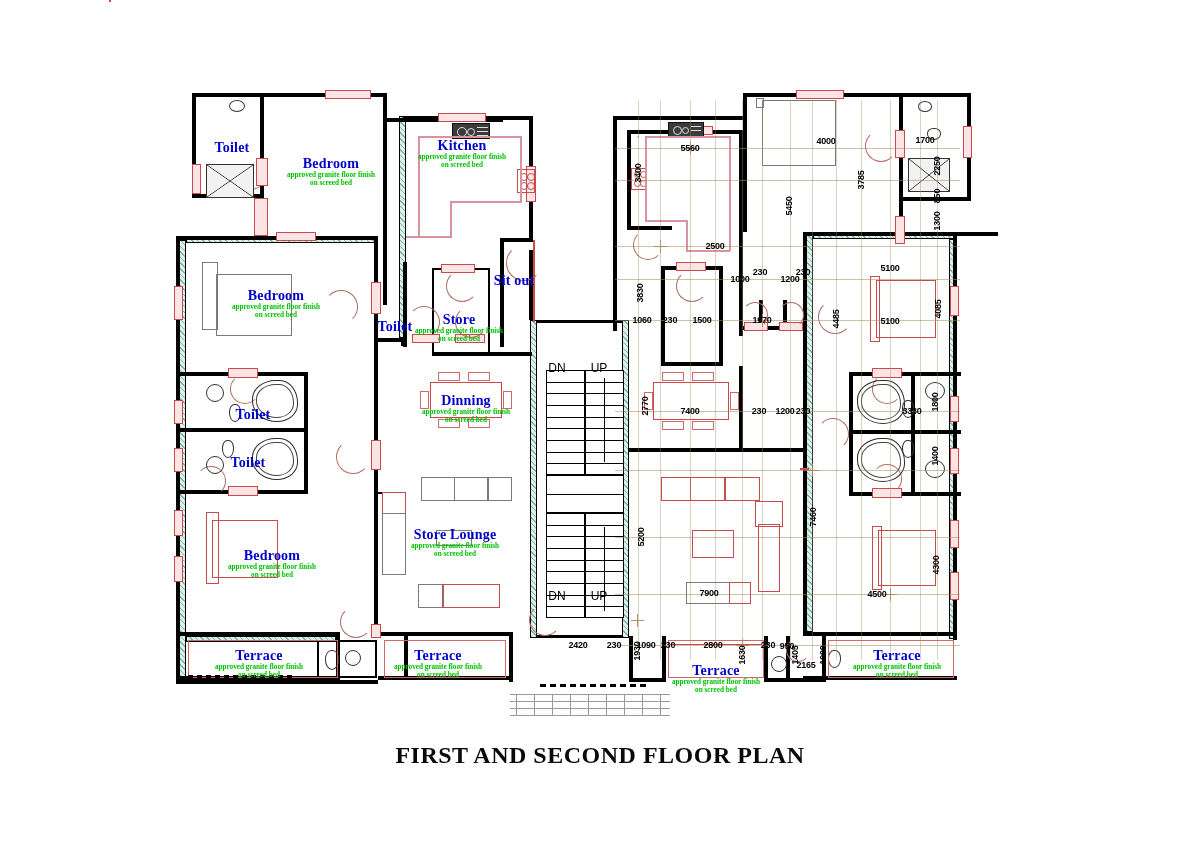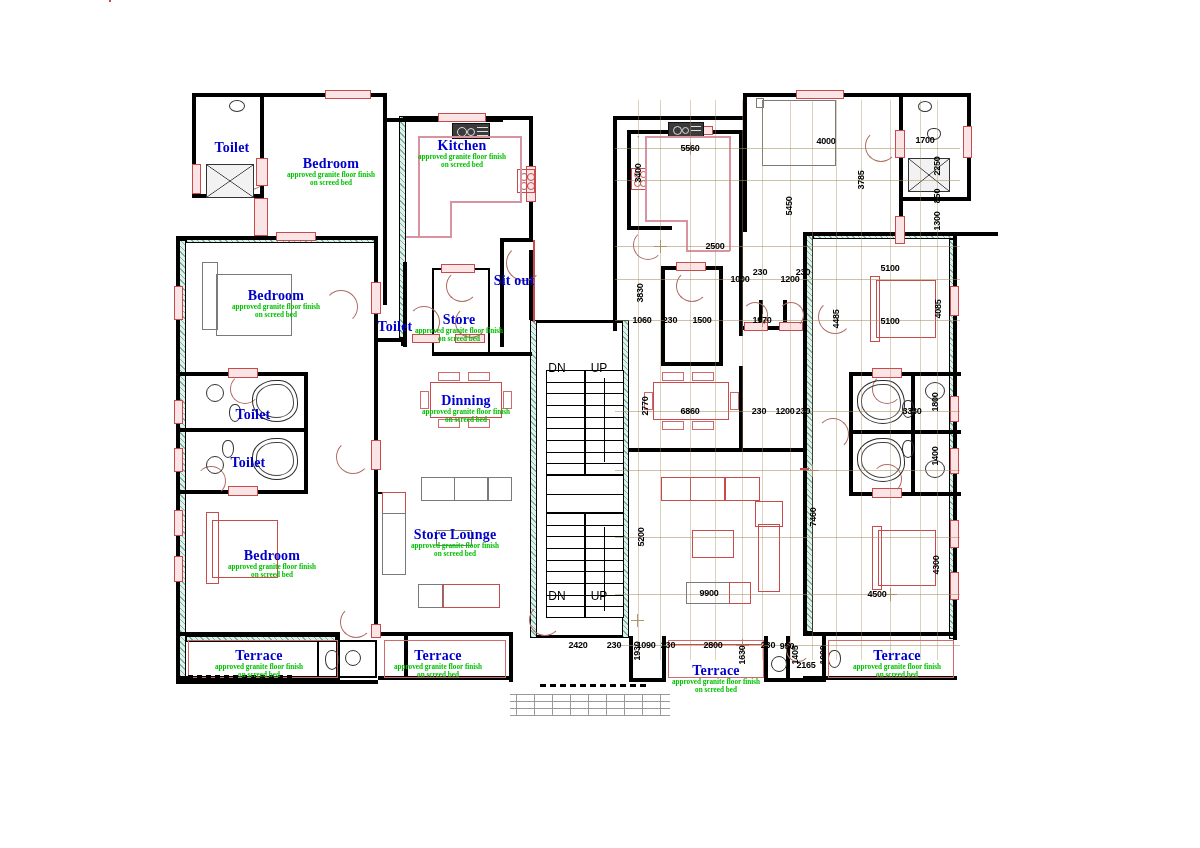--- a/index.html
+++ b/index.html
@@ -583,32 +583,32 @@
       <div class="dim" style="left: 740px; top: 279px;">1000</div>
       <div class="dim" style="left: 760px; top: 272px;">230</div>
       <div class="dim" style="left: 790px; top: 279px;">1200</div>
       <div class="dim" style="left: 803px; top: 272px;">230</div>
       <div class="dim" style="left: 762px; top: 320px;">1970</div>
       <div class="dim v" style="left: 836px; top: 319px;">4485</div>
       <div class="dim" style="left: 890px; top: 268px;">5100</div>
       <div class="dim" style="left: 890px; top: 321px;">5100</div>
       <div class="dim v" style="left: 938px; top: 309px;">4085</div>
       <div class="dim v" style="left: 645px; top: 406px;">2770</div>
-      <div class="dim" style="left: 690px; top: 411px;">6860</div>
+      <div class="dim" style="left: 690px; top: 411px;">7400</div>
       <div class="dim" style="left: 759px; top: 411px;">230</div>
       <div class="dim" style="left: 785px; top: 411px;">1200</div>
       <div class="dim" style="left: 803px; top: 411px;">230</div>
       <div class="dim" style="left: 912px; top: 411px;">3330</div>
       <div class="dim v" style="left: 935px; top: 402px;">1800</div>
       <div class="dim v" style="left: 935px; top: 456px;">1400</div>
       <div class="dim v" style="left: 641px; top: 537px;">5200</div>
       <div class="dim v" style="left: 813px; top: 517px;">7460</div>
       <div class="dim v" style="left: 936px; top: 565px;">4300</div>
       <div class="dim" style="left: 877px; top: 594px;">4500</div>
-      <div class="dim" style="left: 709px; top: 593px;">9900</div>
+      <div class="dim" style="left: 709px; top: 593px;">7900</div>
       <div class="dim" style="left: 578px; top: 645px;">2420</div>
       <div class="dim" style="left: 614px; top: 645px;">230</div>
       <div class="dim v" style="left: 637px; top: 651px;">1930</div>
       <div class="dim" style="left: 646px; top: 645px;">1090</div>
       <div class="dim" style="left: 668px; top: 645px;">230</div>
       <div class="dim" style="left: 713px; top: 645px;">2800</div>
       <div class="dim v" style="left: 742px; top: 655px;">1630</div>
       <div class="dim" style="left: 768px; top: 645px;">230</div>
       <div class="dim" style="left: 787px; top: 646px;">950</div>
       <div class="dim v" style="left: 795px; top: 655px;">1405</div>
@@ -616,14 +616,15 @@
       <div class="dim v" style="left: 823px; top: 655px;">1000</div>
     </div>
 
   <div id="stair-labels">
       <div class="updn" style="left: 557px; top: 361px;">DN</div>
       <div class="updn" style="left: 599px; top: 361px;">UP</div>
       <div class="updn" style="left: 557px; top: 589px;">DN</div>
       <div class="updn" style="left: 599px; top: 589px;">UP</div>
     </div>
 
+  <div id="title">FIRST AND SECOND FLOOR PLAN</div>
 
 </div>
 
 </body></html>

